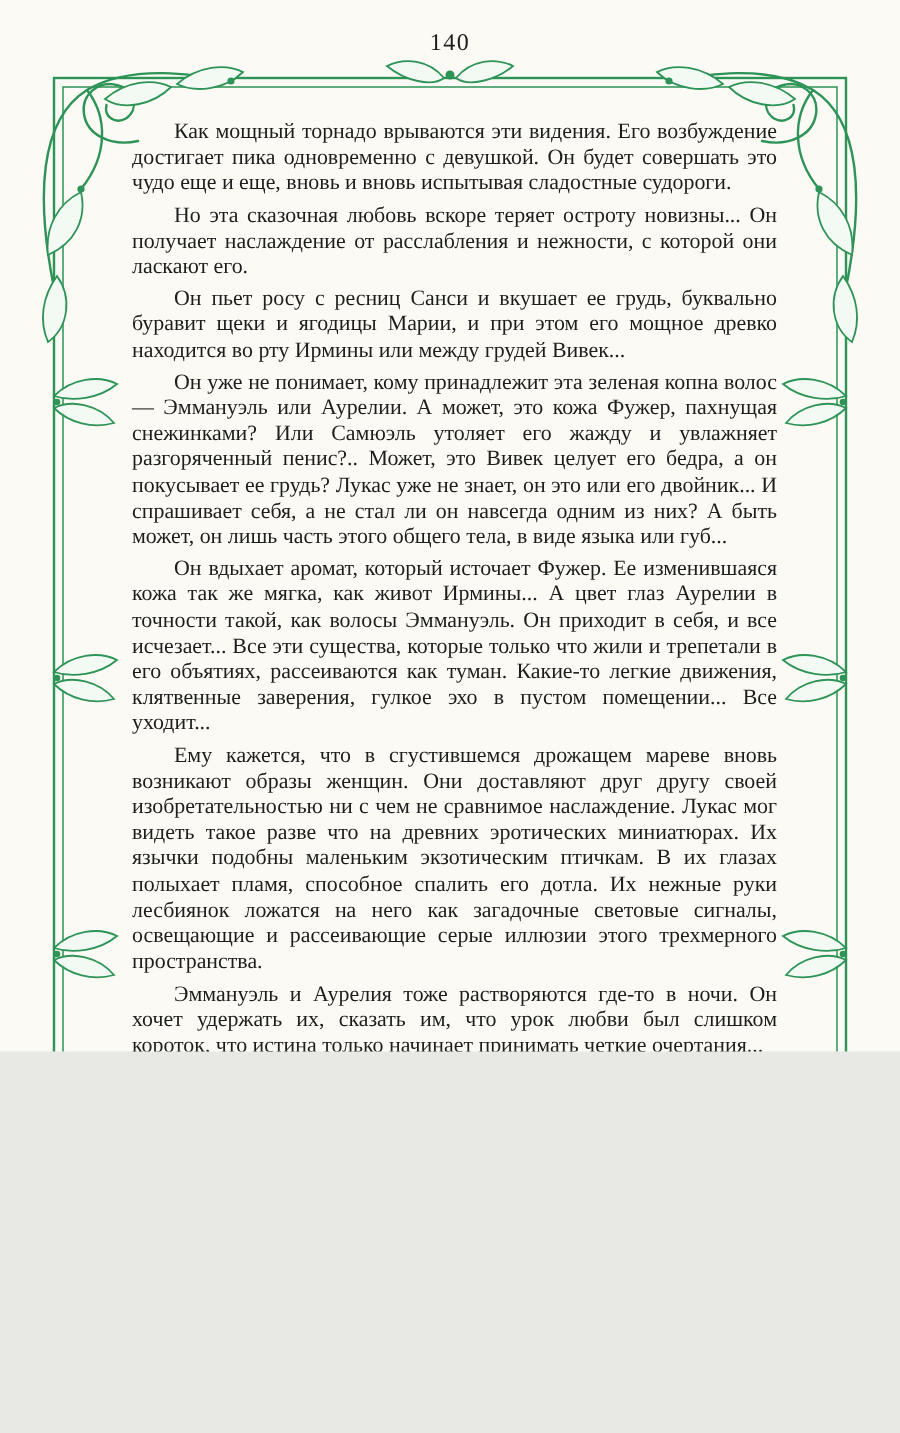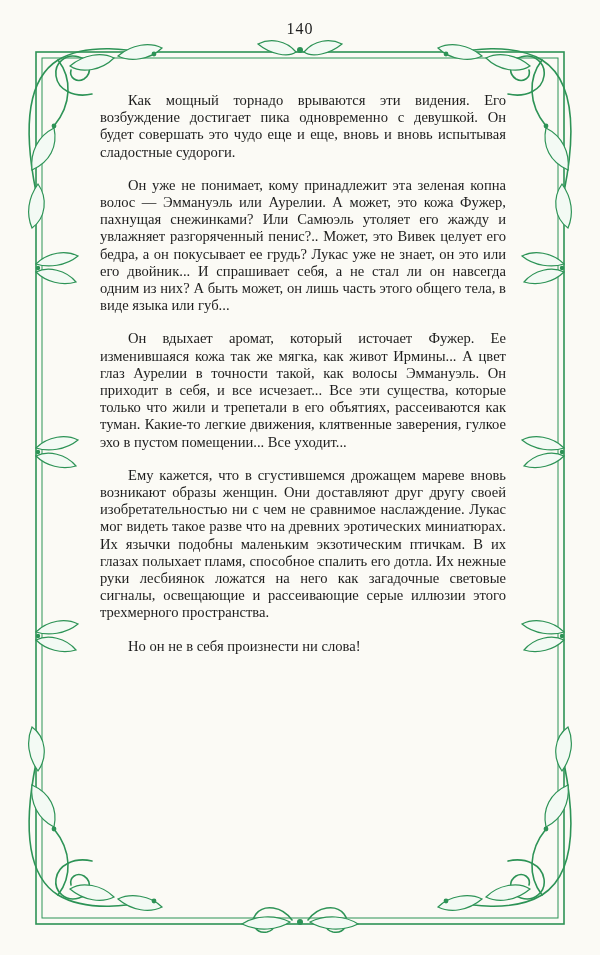--- a/index.html
+++ b/index.html
@@ -3,21 +3,21 @@
 <meta charset="utf-8">
 <style>
   html,body{margin:0;padding:0;}
   body{
     width:600px;height:955px;
     background:#e8e8e4;
     font-family:"Liberation Serif","DejaVu Serif",serif;
   }
   .page{
     position:relative;
-    width:600px;height:955px;
+    width:600px;height:701px;
     background:var(--paper,#fbfaf5);
     overflow:hidden;
   }
   .frame-svg{
     position:absolute;left:0;top:0;width:600px;height:955px;
     pointer-events:none;
   }
   .frame-svg .st{fill:none;stroke:var(--frame-green,#2d9356);stroke-width:1.6;stroke-linecap:round;}
   .frame-svg .thin{stroke-width:1;}
   .frame-svg .lf{fill:#f3faf4;stroke:var(--frame-green,#2d9356);stroke-width:1.2;}
@@ -28,21 +28,21 @@
     font-size:16px;letter-spacing:1px;
     color:var(--ink,#1d1d1d);
   }
   .text-block{
     position:absolute;left:84px;top:76px;width:438px;
     color:var(--ink,#1d1d1d);
     font-size:14.6px;line-height:17.2px;
     text-align:justify;
     hyphens:auto;
   }
-  .text-block p{margin:16px;text-indent:28px;}
+  .text-block p{margin:4px;text-indent:28px;}
 </style>
 </head>
 <body>
 
 <div class="page">
 
   <svg class="frame-svg" viewBox="0 0 600 955" aria-hidden="true">
     <defs>
       <g id="cornerTL">
         <path class="st" d="M36,192 C24,132 26,80 58,60 C88,42 132,50 154,54"></path>
@@ -90,19 +90,22 @@
     <use href="#leafPairSide" transform="translate(564,636) scale(-1,1)"></use>
 
     <use href="#centerTop" transform="translate(300,52)"></use>
     <use href="#centerBottom" transform="translate(300,922)"></use>
   </svg>
 
   <div class="page-number">140</div>
 
   <div class="text-block">
     <p>Как мощный торнадо врываются эти видения. Его возбуждение достигает пика одновременно с девушкой. Он будет совершать это чудо еще и еще, вновь и вновь испытывая сладостные судороги.</p>
+    <p>Но эта сказочная любовь вскоре теряет остроту новизны... Он получает наслаждение от расслабления и нежности, с которой они ласкают его.</p>
+    <p>Он пьет росу с ресниц Санси и вкушает ее грудь, буквально буравит щеки и ягодицы Марии, и при этом его мощное древко находится во рту Ирмины или между грудей Вивек...</p>
     <p>Он уже не понимает, кому принадлежит эта зеленая копна волос — Эммануэль или Аурелии. А может, это кожа Фужер, пахнущая снежинками? Или Самюэль утоляет его жажду и увлажняет разгоряченный пенис?.. Может, это Вивек целует его бедра, а он покусывает ее грудь? Лукас уже не знает, он это или его двойник... И спрашивает себя, а не стал ли он навсегда одним из них? А быть может, он лишь часть этого общего тела, в виде языка или губ...</p>
     <p>Он вдыхает аромат, который источает Фужер. Ее изменившаяся кожа так же мягка, как живот Ирмины... А цвет глаз Аурелии в точности такой, как волосы Эммануэль. Он приходит в себя, и все исчезает... Все эти существа, которые только что жили и трепетали в его объятиях, рассеиваются как туман. Какие-то легкие движения, клятвенные заверения, гулкое эхо в пустом помещении... Все уходит...</p>
     <p>Ему кажется, что в сгустившемся дрожащем мареве вновь возникают образы женщин. Они доставляют друг другу своей изобретательностью ни с чем не сравнимое наслаждение. Лукас мог видеть такое разве что на древних эротических миниатюрах. Их язычки подобны маленьким экзотическим птичкам. В их глазах полыхает пламя, способное спалить его дотла. Их нежные руки лесбиянок ложатся на него как загадочные световые сигналы, освещающие и рассеивающие серые иллюзии этого трехмерного пространства.</p>
+    <p>Эммануэль и Аурелия тоже растворяются где-то в ночи. Он хочет удержать их, сказать им, что урок любви был слишком короток, что истина только начинает принимать четкие очертания...</p>
     <p>Но он не в себя произнести ни слова!</p>
   </div>
 
 </div>
 
 </body></html>

